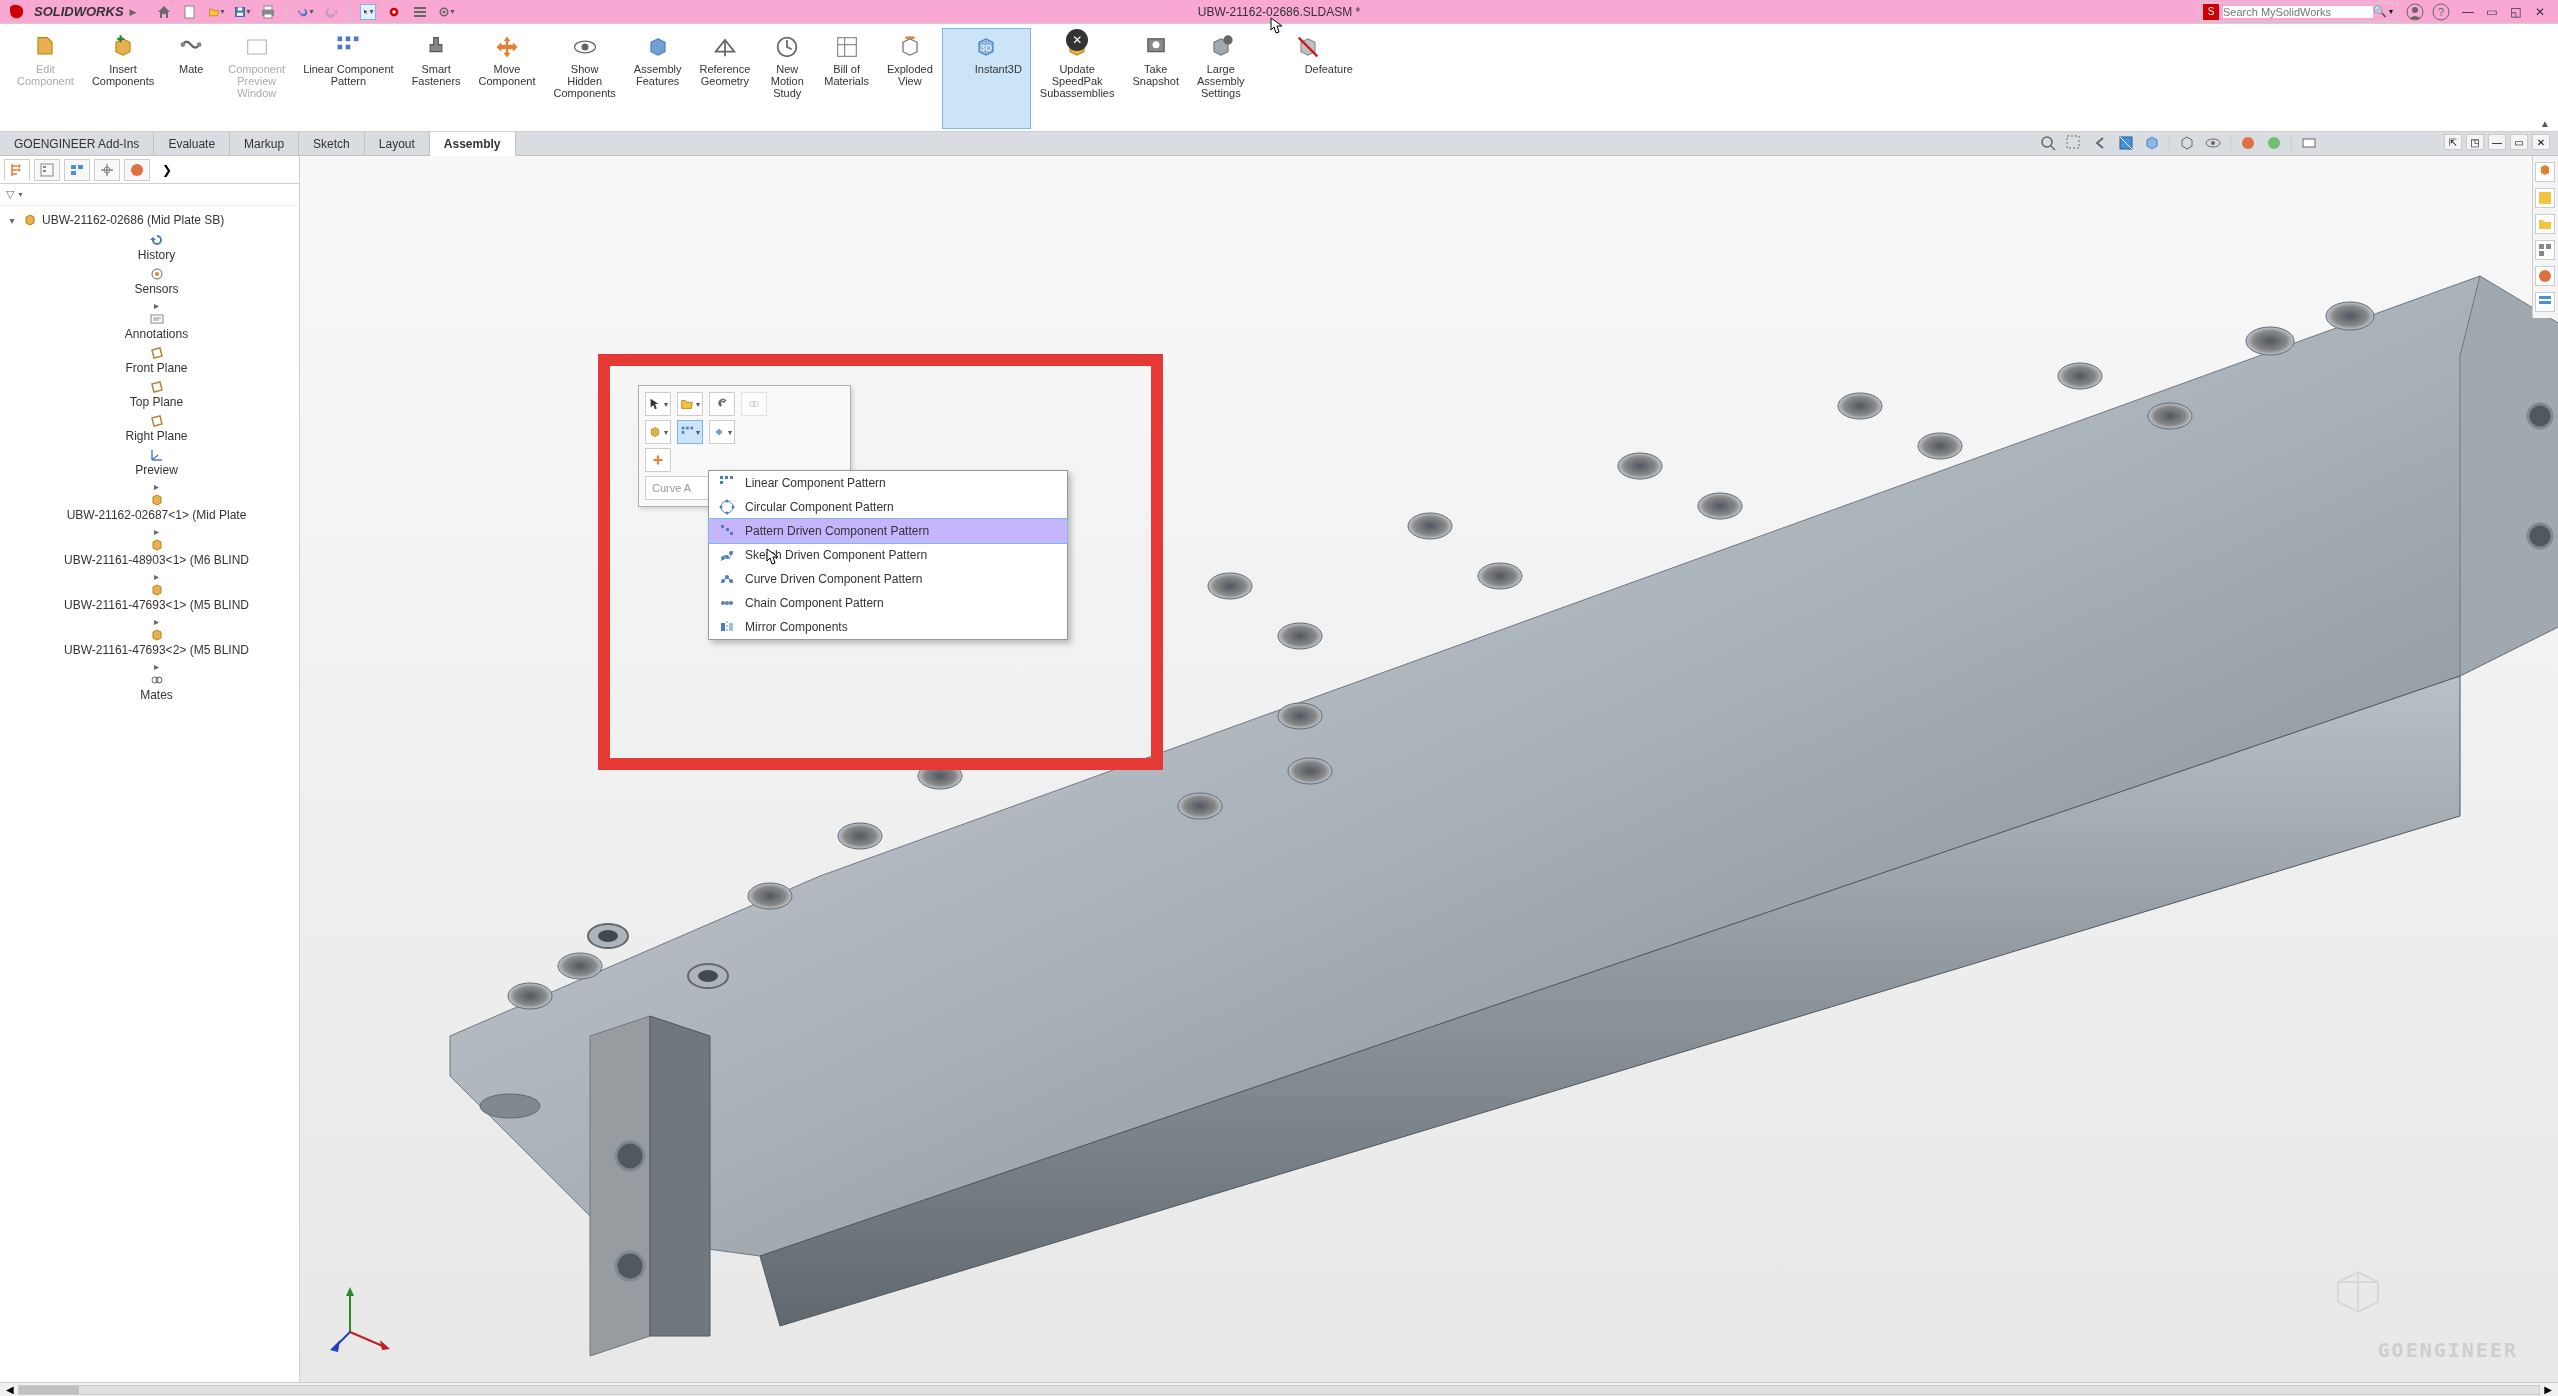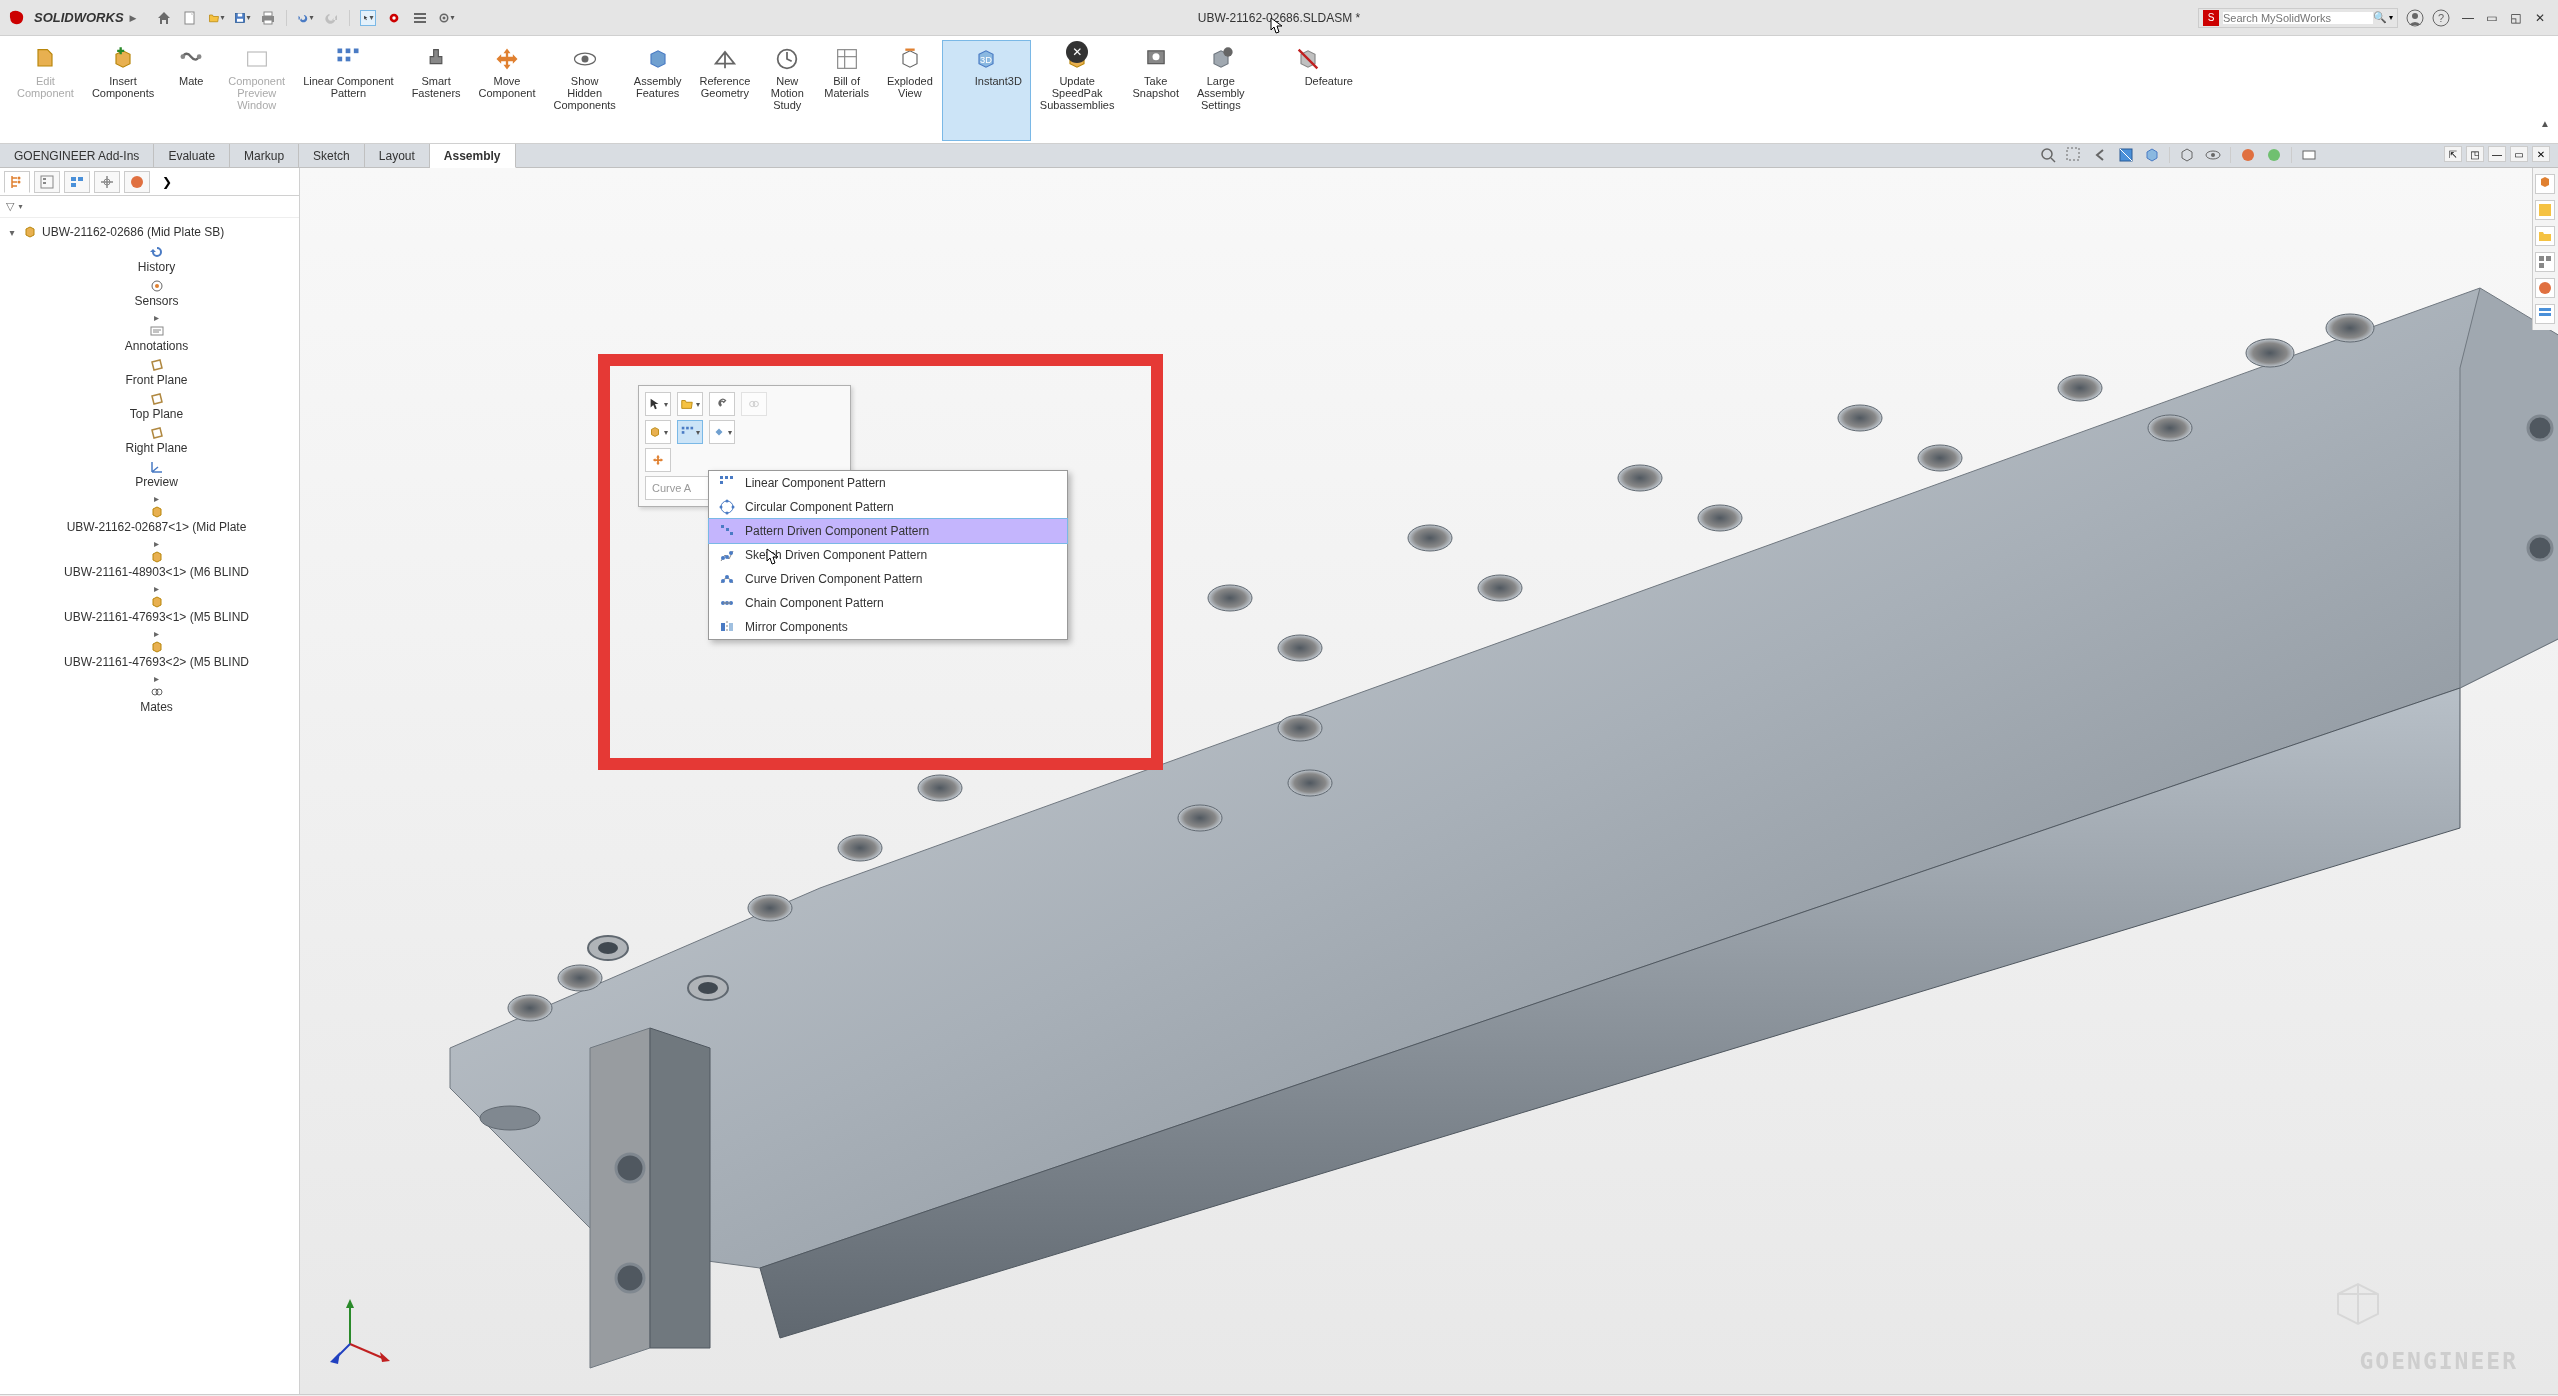--- a/index.html
+++ b/index.html
@@ -1,19 +1,19 @@
 <!DOCTYPE html>
 <html><head>
 <meta charset="utf-8">
 <style>
 * { margin: 0; padding: 0; box-sizing: border-box; font-family: 'Segoe UI', Tahoma, sans-serif; }
 body { width: 2558px; height: 1396px; background: #fff; overflow: hidden; position: relative; transform-origin: top left; }
 
 
-.titlebar { height: 36px; background: #e5e5e5; display: flex; align-items: center; padding: 0 8px; border-bottom: 1px solid #d0d0d0; font-size: 12px; }
+.titlebar { height: 24px; background: #f9a8d4; display: flex; align-items: center; padding: 0 8px; border-bottom: 1px solid #d0d0d0; font-size: 12px; }
 .titlebar .logo { color: #c00; font-weight: bold; font-size: 13px; margin-right: 8px; }
 .titlebar .logo-text { font-weight: bold; font-style: italic; color: #333; font-size: 13px; }
 .titlebar .qat { display: flex; gap: 10px; margin-left: 20px; align-items: center; }
 .titlebar .qat-icon { width: 16px; height: 16px; display: flex; align-items: center; justify-content: center; color: #555; font-size: 14px; }
 .titlebar .doc-title { position: absolute; left: 50%; transform: translateX(-50%); color: #333; font-size: 12px; }
 .titlebar .right-tools { margin-left: auto; display: flex; align-items: center; gap: 8px; }
 .search-box { display: flex; align-items: center; border: 1px solid #ccc; height: 20px; padding: 0 4px; width: 200px; }
 .search-box .sw-badge { background: #c00; color: #fff; width: 16px; height: 16px; font-size: 10px; display: flex; align-items: center; justify-content: center; margin-right: 4px; }
 .search-box input { border: none; outline: none; flex: 1; font-size: 11px; color: #999; }
 .win-btns { display: flex; gap: 4px; }
@@ -72,21 +72,21 @@
 .pm-item.highlight { background: #c4b5fd; border: 1px solid #7ab8e6; margin: -1px; }
 
 
 .cursor-arrow { position: absolute; width: 14px; height: 18px; z-index: 100; }
 
 
 .statusbar { height: 14px; background: #f0f0f0; border-top: 1px solid #ccc; font-size: 10px; display: flex; align-items: center; padding: 0 6px; }
 .statusbar .scroll-track { flex: 1; height: 10px; background: #e0e0e0; border: 1px solid #ccc; position: relative; margin: 0 4px; }
 .scroll-thumb-h { position: absolute; left: 0; top: 0; width: 60px; height: 100%; background: #c0c0c0; }
 
-.watermark { position: absolute; right: 40px; bottom: 20px; font-size: 23px; font-weight: bold; color: rgba(180,180,180,0.5); letter-spacing: 2px; font-family: monospace; }
+.watermark { position: absolute; right: 40px; bottom: 20px; font-size: 20px; font-weight: bold; color: rgba(180,180,180,0.5); letter-spacing: 2px; font-family: monospace; }
 .watermark-cube { position: absolute; right: 170px; bottom: 60px; width: 60px; height: 60px; opacity: 0.3; }
 
 
 svg { display: block; }
 </style>
 </head>
 <body>
 
 <div class="titlebar">
   <span class="logo">

